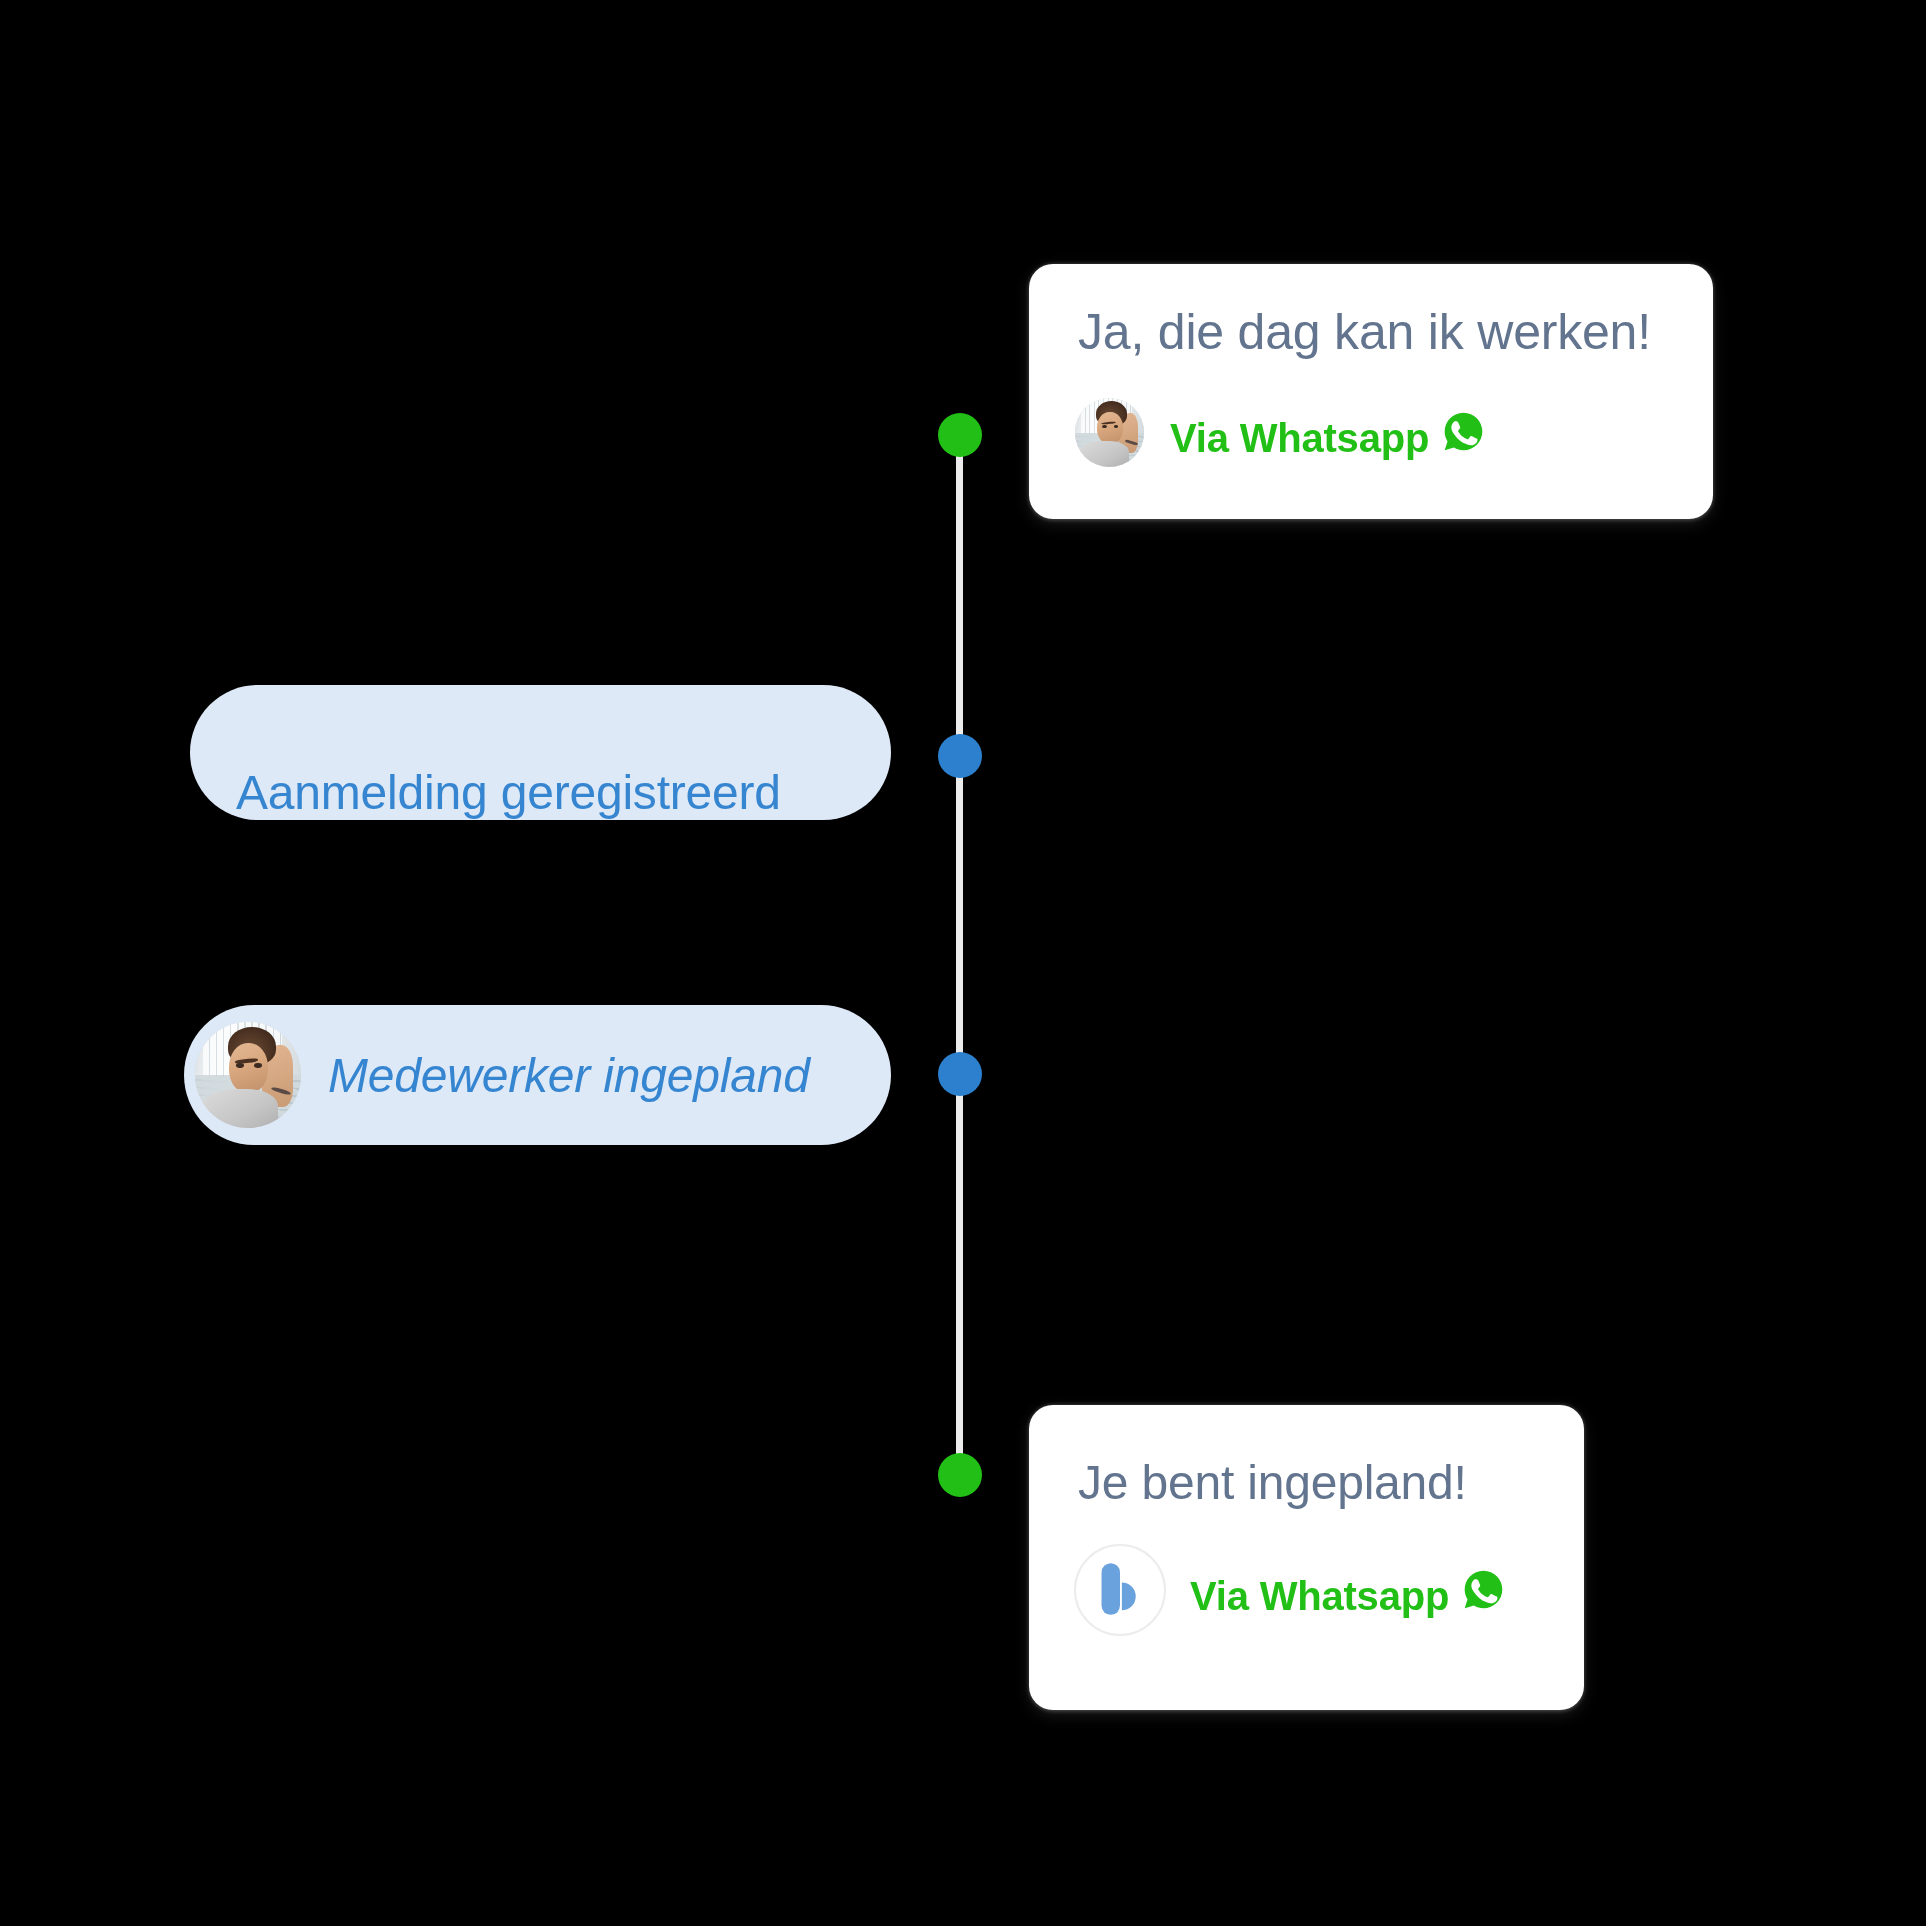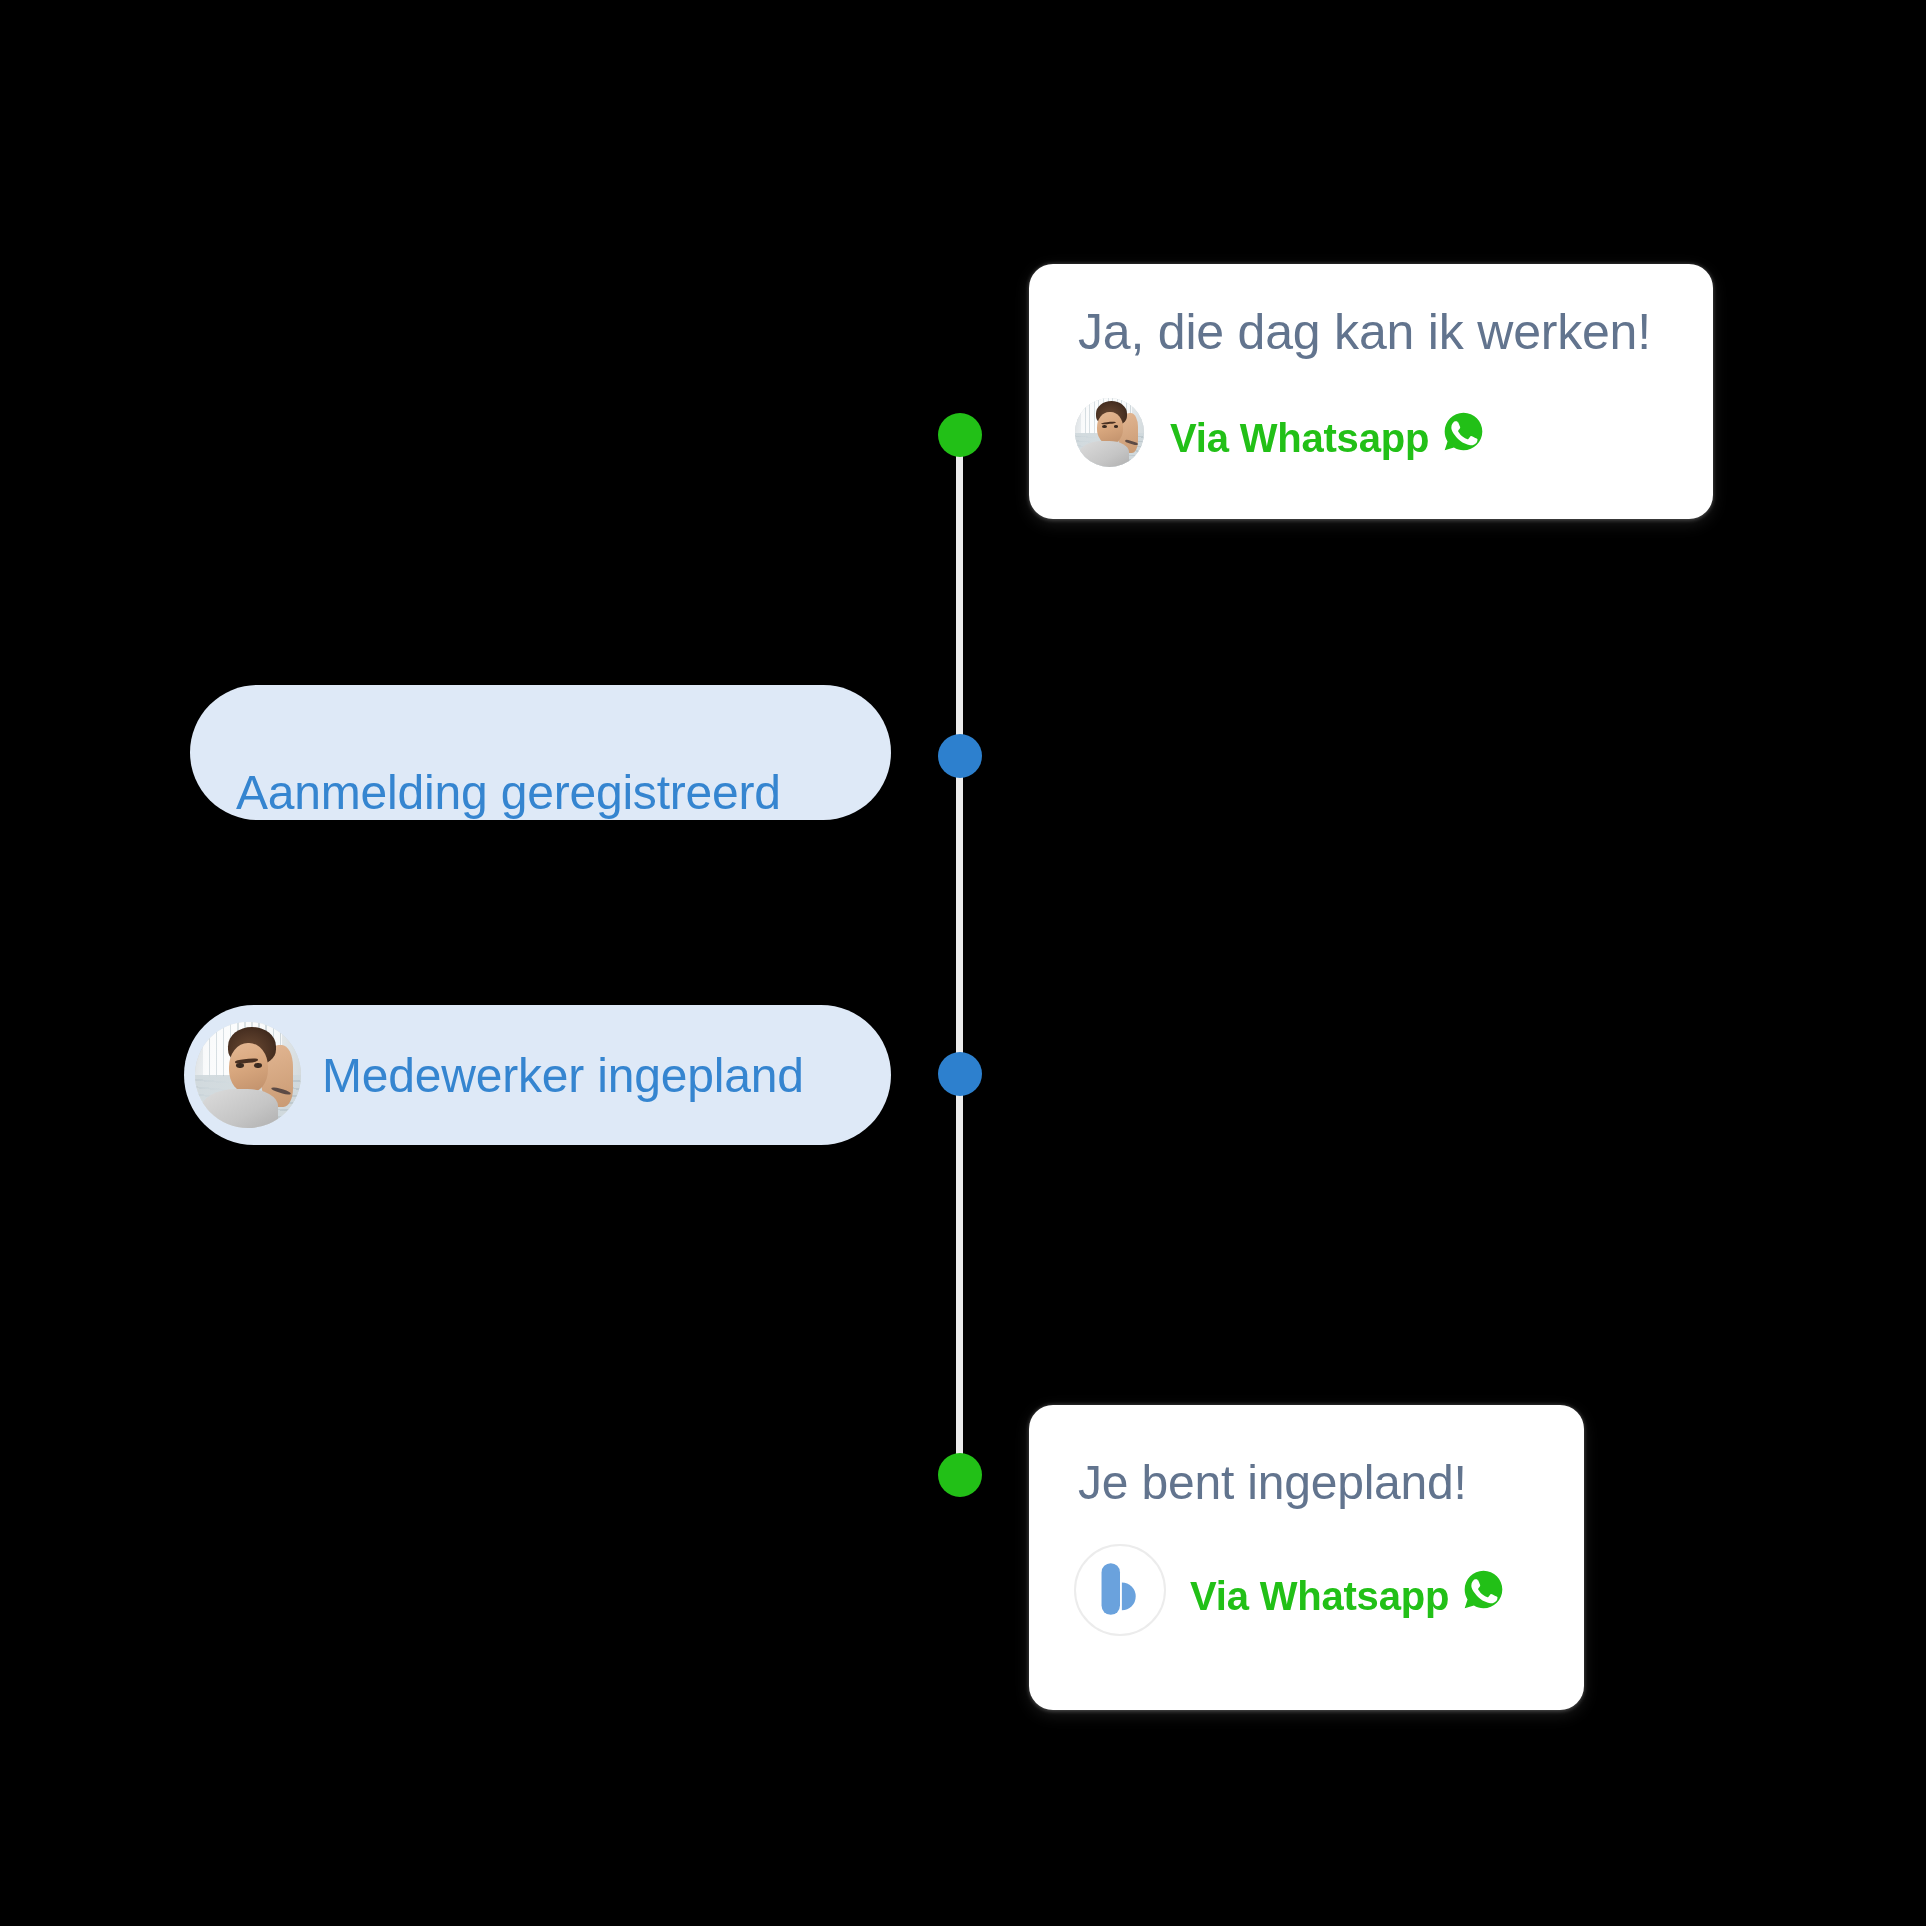--- a/index.html
+++ b/index.html
@@ -59,21 +59,21 @@
   .avatar .ph-band{position:absolute;left:72%;top:63%;width:19%;height:4%;border-radius:40%;
     background:#5b4a45;transform:rotate(16deg);}
 
   
   .pill{position:absolute;background:#dee9f7;border-radius:463px;display:flex;align-items:center;}
   .pill-label{color:#3585d0;font-size:48px;font-weight:400;letter-spacing:-0.2px;white-space:nowrap;}
   #pill-signup{left:190px;top:685px;width:701px;height:135px;align-items:flex-end;}
   #pill-signup .pill-label{margin-left:46px;}
   #pill-scheduled{left:184px;top:1005px;width:707px;height:140px;}
   #pill-scheduled .pill-avatar{width:106px;height:106px;margin-left:11px;}
-  #pill-scheduled .pill-label{margin-left:21px;}
+  #pill-scheduled .pill-label{margin-left:27px;font-style:italic;}
 
   
   .brand-circle{position:relative;width:88px;height:88px;border-radius:50%;
      border:2.3px solid #ececec;background:#fff;flex:none;}
   .brand-b{position:absolute;left:50%;top:50%;transform:translate(-50%,-50%);}
 
   
   .wa-icon{flex:none;margin-left:13px;}
 </style>
 </head>

